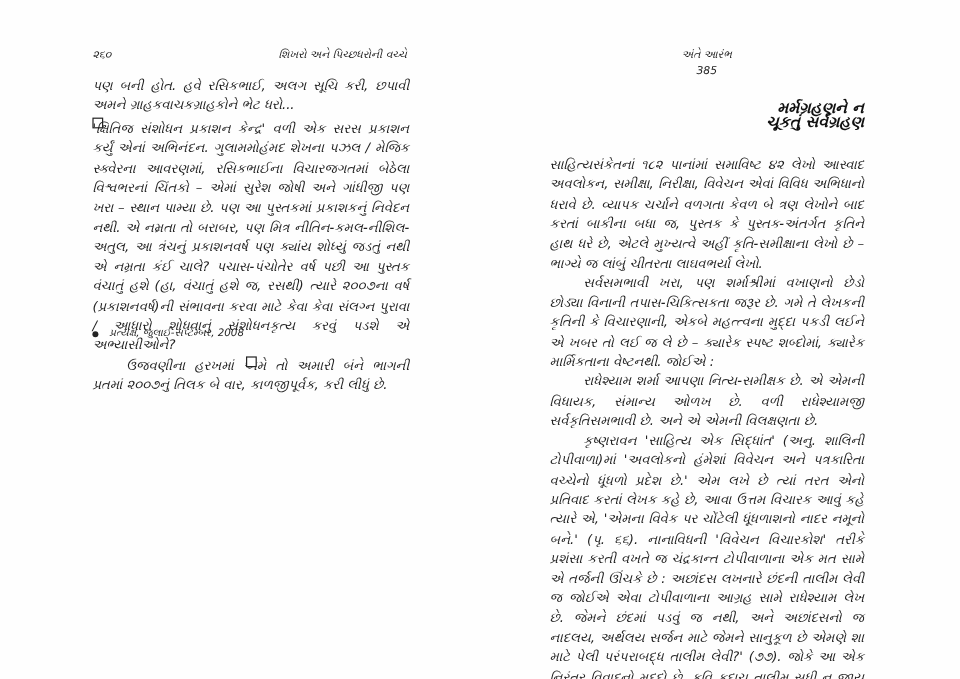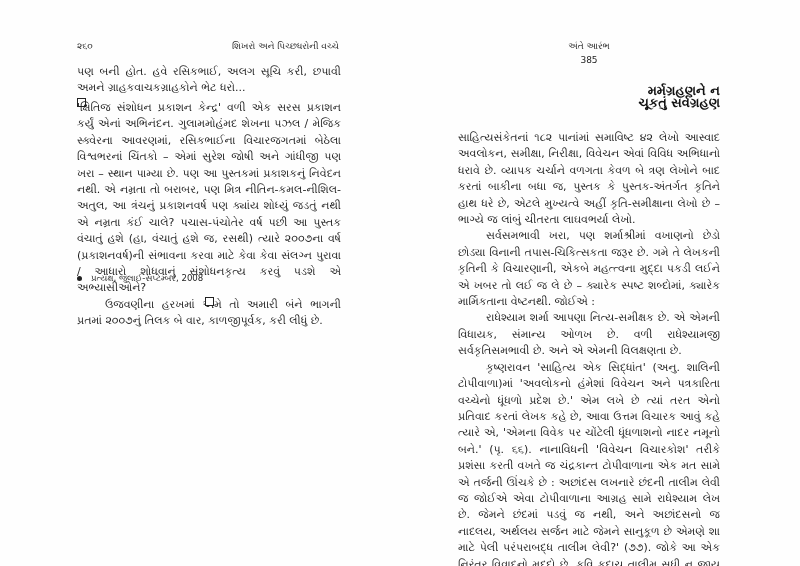--- a/index.html
+++ b/index.html
@@ -5,21 +5,21 @@
     * { box-sizing: border-box; margin: 0; padding: 0; }
     html, body {
       width: 800px; height: 566px; overflow: hidden;
       background: #ffffff;
     }
     body {
       font-family: "DejaVu Sans", sans-serif;
       color: #1a1a1a;
       position: relative;
     }
-    .spread { position: absolute; inset: 0; width: 800px; height: 566px; background: #fefefe; }
+    .spread { position: absolute; inset: 0; width: 800px; height: 566px; background: #fefefe; font-style: italic; }
     .page { position: absolute; top: 0; height: 566px; }
     .page-left { left: 0; width: 400px; }
     .page-right { left: 400px; width: 400px; }
 
     .running-head {
       position: absolute; top: 39px; height: 14px;
       font-size: 9px; line-height: 14px; color: #222;
       display: flex; justify-content: space-between; align-items: center;
     }
     .page-left .running-head { left: 77px; width: 262px; }

